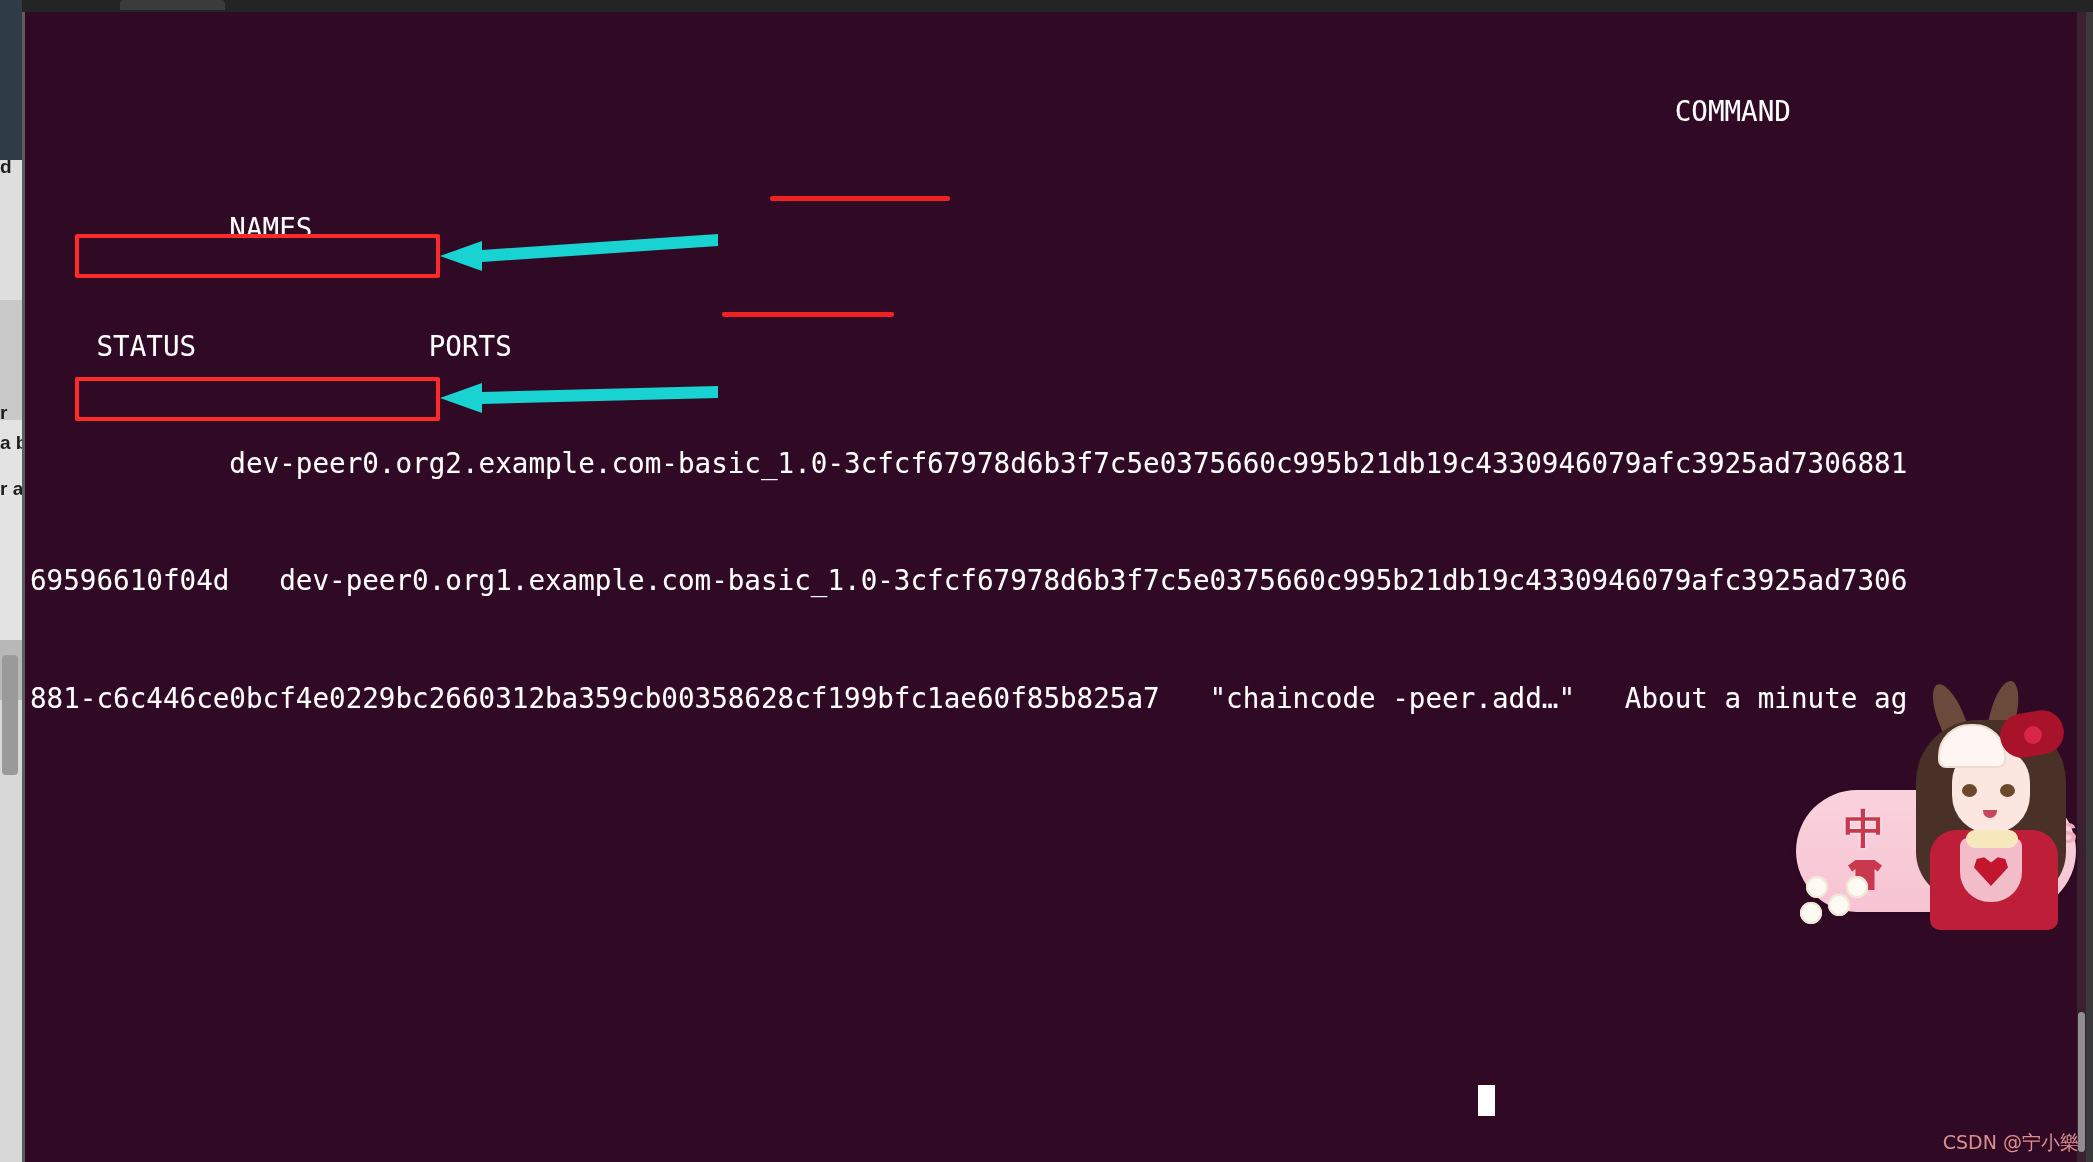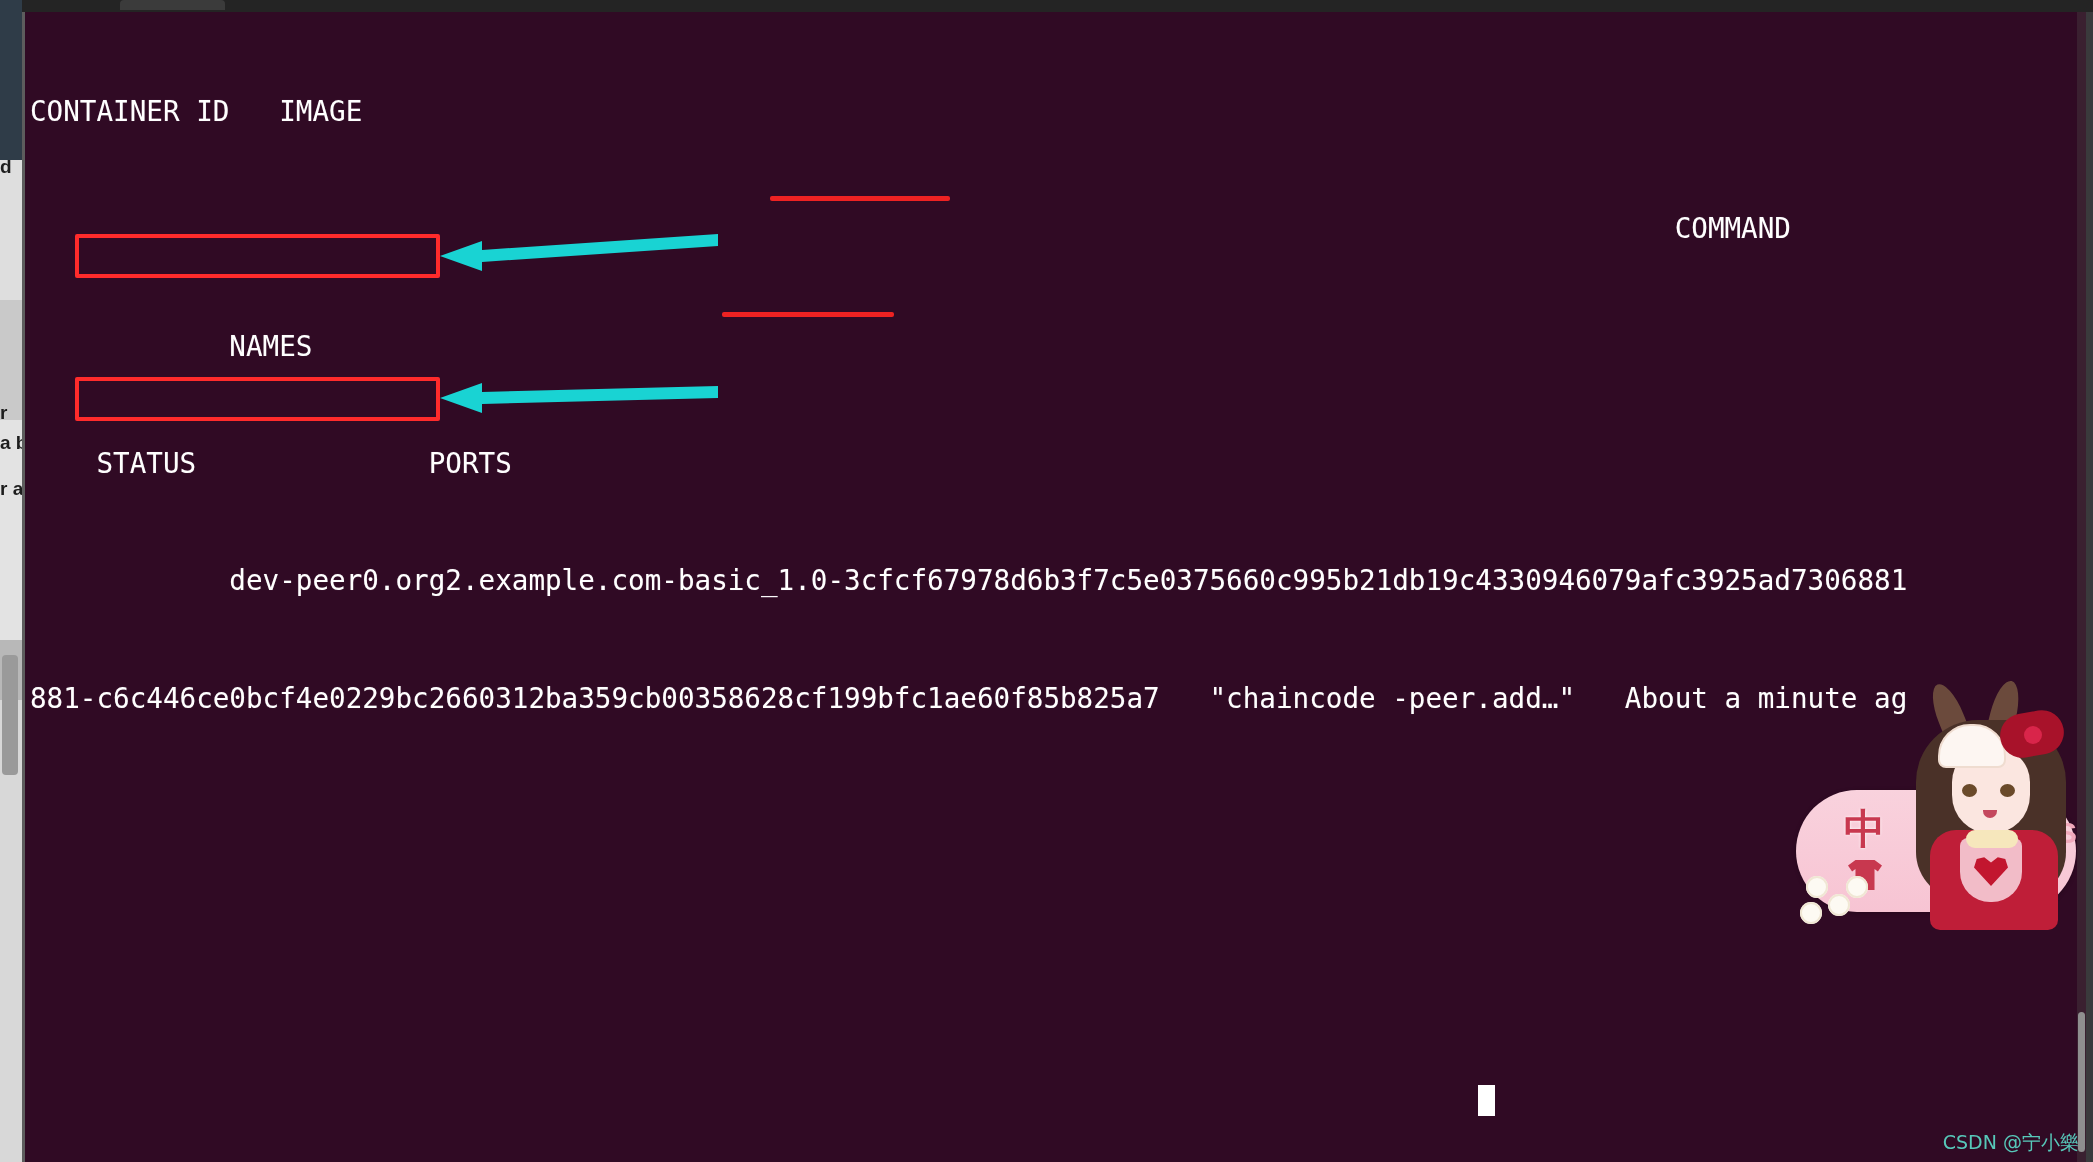--- a/index.html
+++ b/index.html
@@ -256,21 +256,21 @@
   #c-fl1 { left: -98px; top: 196px; }
   #c-fl2 { left: -76px; top: 214px; }
   #c-fl3 { left: -104px; top: 222px; }
   #c-fl4 { left: -58px; top: 196px; }
 
   
   #csdn-watermark {
     position: absolute;
     right: 14px;
     bottom: 6px;
-    color: #5eead4;
+    color: #fca5a5;
     font-family: "DejaVu Sans", sans-serif;
     font-size: 19px;
     opacity: 0.85;
   }
   
   #term-scrollbar {
     position: absolute;
     right: 0; top: 0;
     width: 9px; height: 1150px;
     background: #3a2030;
@@ -301,25 +301,25 @@
 </div>
 
 <div id="term-titlebar">
   <div id="titlebar-tab"></div>
 </div>
 
 <div id="terminal">
   <div id="terminal-left-rail"></div>
 
   <div id="term-text">
-    <span class="term-line">CONTAINER ID   IMAGE</span>
     <span class="term-line">                                                                                                   COMMAND                  CREATED</span>
     <span class="term-line">            NAMES</span>
     <span class="term-line">    STATUS              PORTS</span>
     <span class="term-line">            dev-peer0.org2.example.com-basic_1.0-3cfcf67978d6b3f7c5e0375660c995b21db19c4330946079afc3925ad7306881</span>
+    <span class="term-line">69596610f04d   dev-peer0.org1.example.com-basic_1.0-3cfcf67978d6b3f7c5e0375660c995b21db19c4330946079afc3925ad7306</span>
     <span class="term-line">881-c6c446ce0bcf4e0229bc2660312ba359cb00358628cf199bfc1ae60f85b825a7   "chaincode -peer.add…"   About a minute ag</span>
     
     
     
     
     
     
     
     
     

